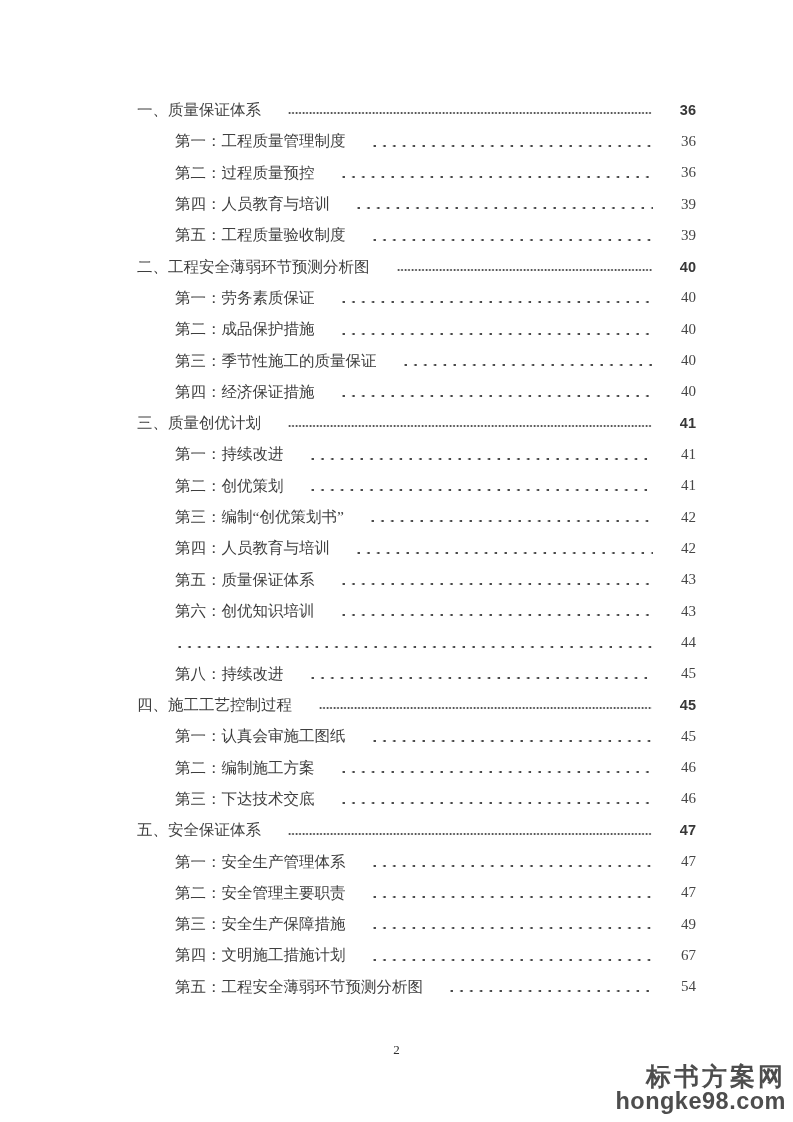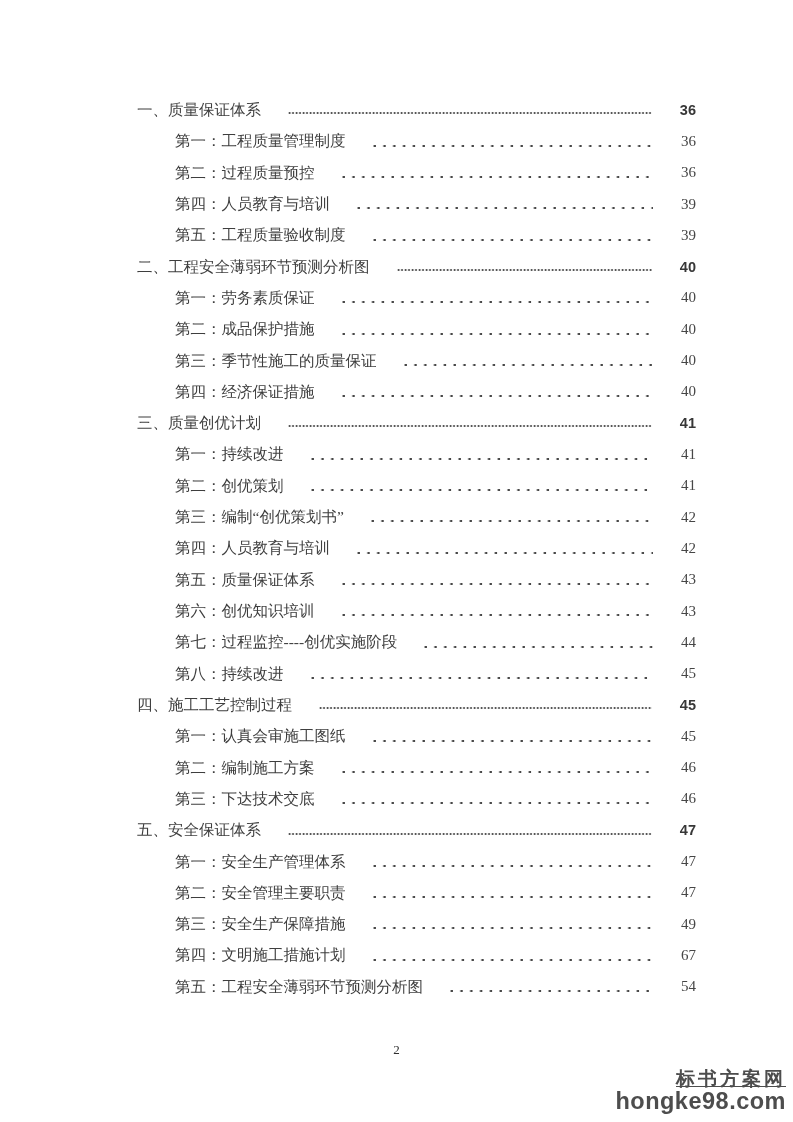--- a/index.html
+++ b/index.html
@@ -75,23 +75,22 @@
     position: absolute;
     right: 7px;
     bottom: 9px;
     text-align: right;
     font-family: "Liberation Sans", "DejaVu Sans", sans-serif;
     font-weight: 700;
     color: #4d4d4d;
     line-height: 1.04;
   }
   .watermark-name {
-    font-size: 19px;
+    font-size: 25px;
     letter-spacing: 3px;
-    text-decoration: underline;
   }
   .watermark-url {
     font-size: 23.5px;
     letter-spacing: 0.5px;
     text-align: right;
   }
 </style>
 </head>
 <body>
 
@@ -177,21 +176,20 @@
       <span class="toc-label">第五：质量保证体系</span>
       <span class="toc-leader"></span>
       <span class="toc-page">43</span>
     </div>
       <div class="toc-row lvl2">
       <span class="toc-label">第六：创优知识培训</span>
       <span class="toc-leader"></span>
       <span class="toc-page">43</span>
     </div>
       <div class="toc-row lvl2">
-      <span class="toc-label">第七：过程监控----创优实施阶段</span>
       <span class="toc-leader"></span>
       <span class="toc-page">44</span>
     </div>
       <div class="toc-row lvl2">
       <span class="toc-label">第八：持续改进</span>
       <span class="toc-leader"></span>
       <span class="toc-page">45</span>
     </div>
       <div class="toc-row lvl1">
       <span class="toc-label">四、施工工艺控制过程</span>

